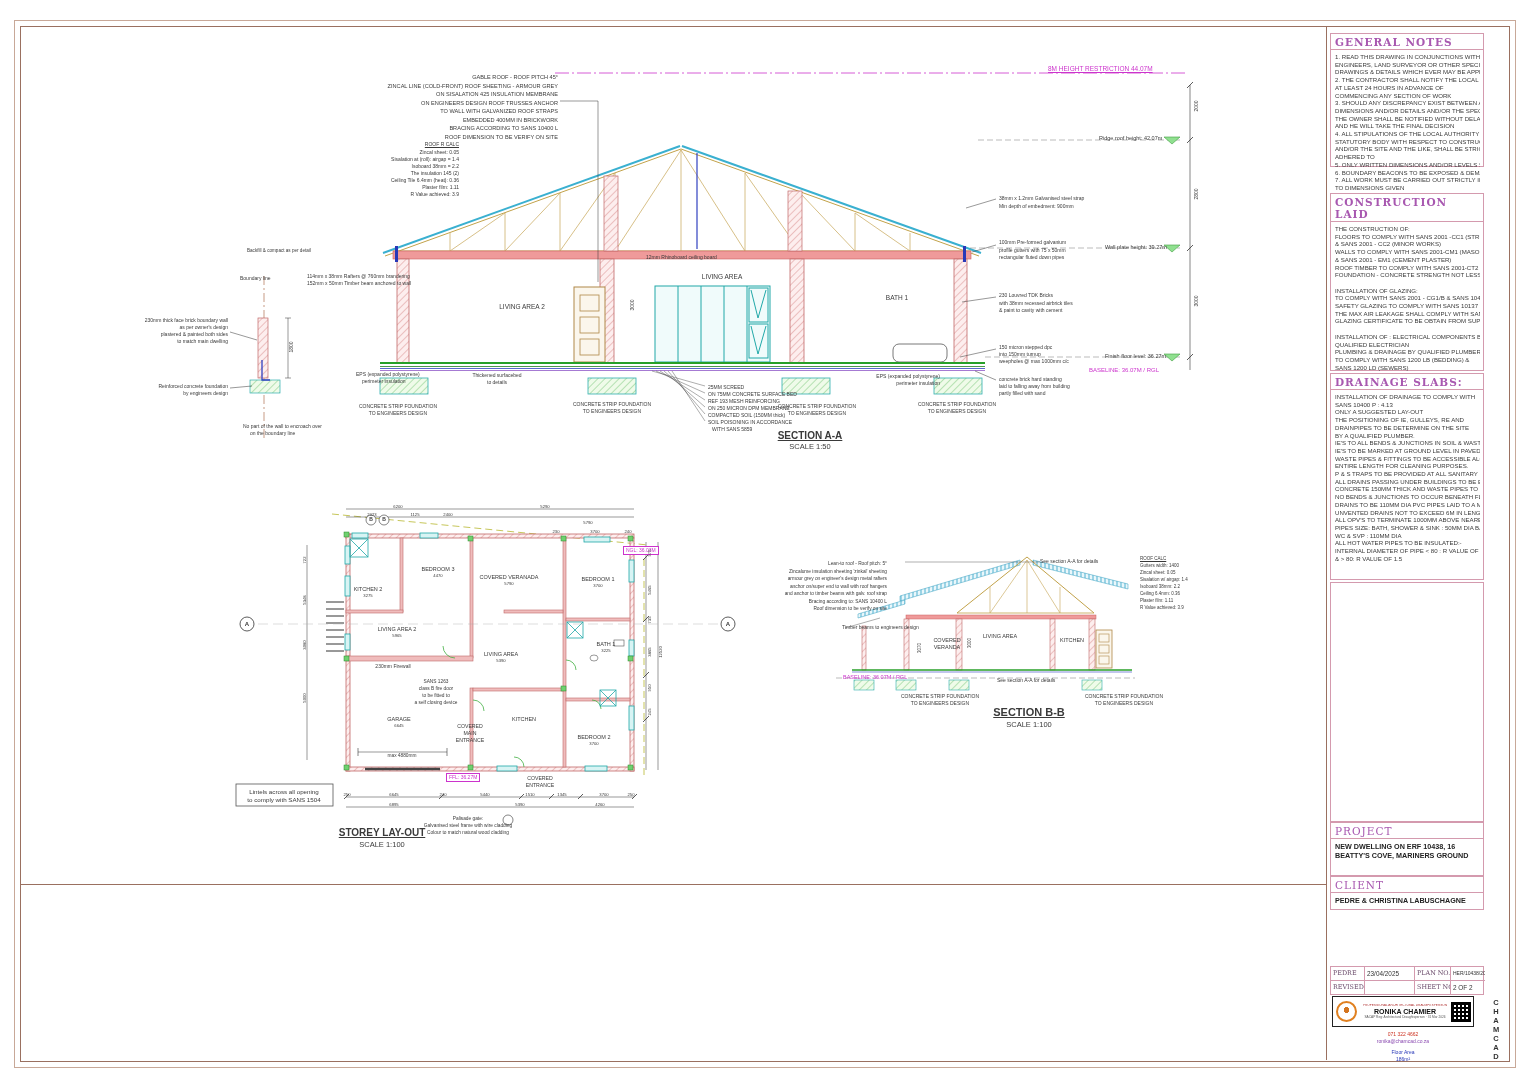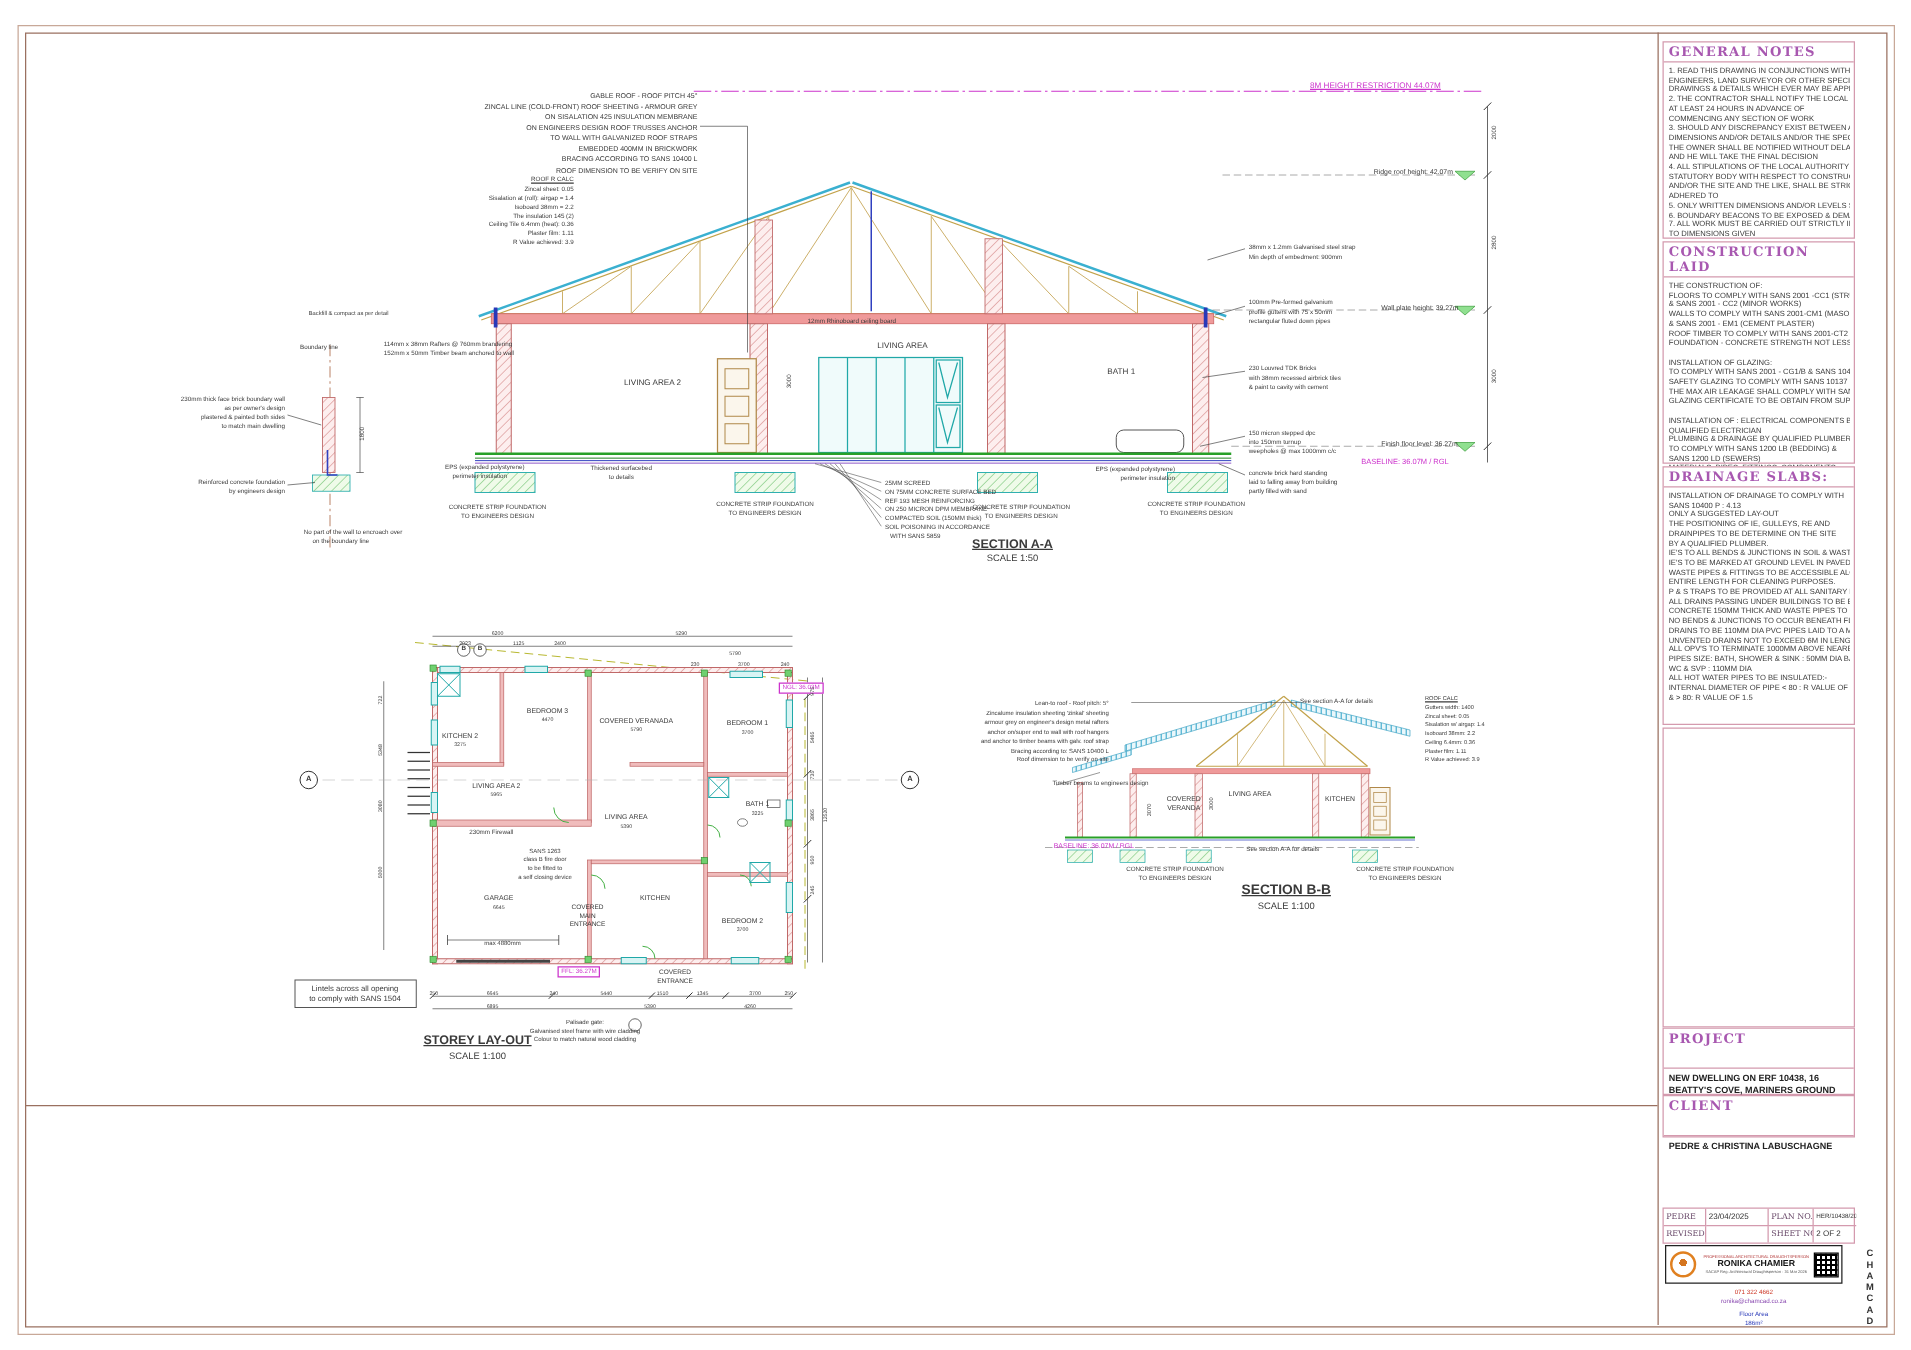--- a/index.html
+++ b/index.html
@@ -8,22 +8,22 @@
   .frame{position:absolute;pointer-events:none;}
   
   .lbl{position:absolute;font-family:"Liberation Sans",sans-serif;font-size:5px;color:#3a3a3a;
        white-space:nowrap;line-height:1;transform-origin:center center;}
   
   .notesbox{position:absolute;left:1330px;width:154px;border:1px solid #d49aae;background:#fff;box-sizing:border-box;}
   .noteshead{font-family:"DejaVu Serif",serif;font-weight:bold;color:#a858b0;font-size:10.5px;
              letter-spacing:1px;padding:2px 4px 1px 4px;border-bottom:1px solid #d49aae;}
   .notesbody{padding:3px 3px 2px 4px;}
   .nline{font-size:6.1px;line-height:7.7px;color:#3a3a3a;white-space:nowrap;overflow:hidden;}
-  .tb-head{font-family:"DejaVu Serif",serif;font-weight:bold;color:#a858b0;font-size:10.5px;
-           letter-spacing:1px;padding:2px 4px 17px 4px;border-bottom:1px solid #d49aae;}
+  .tb-head{font-family:"DejaVu Serif",serif;font-weight:normal;color:#a858b0;font-size:10.5px;
+           letter-spacing:1px;padding:2px 4px 1px 4px;border-bottom:1px solid #d49aae;}
   .tb-content{font-size:7.2px;color:#222;padding:3px 4px;line-height:9px;font-weight:bold;}
   .tb-table{position:absolute;left:1330px;width:154px;display:grid;grid-template-columns:34px 50px 36px 34px;
             border:1px solid #d49aae;box-sizing:border-box;background:#fff;}
   .tb-cell{border-right:1px solid #d49aae;border-bottom:1px solid #d49aae;font-size:6.4px;color:#333;
            padding:2px 2px;height:9px;line-height:9px;white-space:nowrap;overflow:hidden;}
   .tb-cell.lab{font-family:"DejaVu Serif",serif;color:#6a4a6a;}
   .stamp{position:absolute;left:1332px;top:996px;width:142px;}
   .stampcard{border:1px solid #222;background:#fff;display:flex;align-items:center;height:27px;padding:1px;}
   .stamplogo{width:17px;height:17px;border-radius:50%;border:2px solid #e08020;margin:0 2px;
              background:radial-gradient(circle at 50% 42%, #d4751f 0 3px, #fff 3px);flex:0 0 auto;}
@@ -521,21 +521,21 @@
       <span class="lbl" style="left: 384px; top: 517px; font-size: 5px; font-weight: 700; transform: translateX(-50%);">B</span>
       <span class="lbl" style="left: 284px; top: 789px; font-size: 6.2px; transform: translateX(-50%);">Lintels across all opening</span>
       <span class="lbl" style="left: 284px; top: 797px; font-size: 6.2px; transform: translateX(-50%);">to comply with SANS 1504</span>
       <span class="lbl" style="left: 382px; top: 828px; font-size: 10px; font-weight: 700; text-decoration: underline; transform: translateX(-50%);">STOREY LAY-OUT</span>
       <span class="lbl" style="left: 382px; top: 841px; font-size: 7.5px; transform: translateX(-50%);">SCALE 1:100</span>
       <span class="lbl" style="left: 468px; top: 817px; font-size: 4.8px; transform: translateX(-50%);">Palisade gate:</span>
       <span class="lbl" style="left: 468px; top: 824px; font-size: 4.8px; transform: translateX(-50%);">Galvanised steel frame with wire cladding</span>
       <span class="lbl" style="left: 468px; top: 831px; font-size: 4.8px; transform: translateX(-50%);">Colour to match natural wood cladding</span>
     </div>
 
-  <div class="notesbox" style="top:33px;height:158px;">
+  <div class="notesbox" style="top:33px;height:134px;">
     <div class="noteshead">GENERAL NOTES</div>
     <div class="notesbody">
         <div class="nline">1. READ THIS DRAWING IN CONJUNCTIONS WITH THE</div>
         <div class="nline">ENGINEERS, LAND SURVEYOR OR OTHER SPECIALISTS</div>
         <div class="nline">DRAWINGS &amp; DETAILS WHICH EVER MAY BE APPLICABLE</div>
         <div class="nline">2. THE CONTRACTOR SHALL NOTIFY THE LOCAL COUNCIL</div>
         <div class="nline">AT LEAST 24 HOURS IN ADVANCE OF</div>
         <div class="nline">COMMENCING ANY SECTION OF WORK</div>
         <div class="nline">3. SHOULD ANY DISCREPANCY EXIST BETWEEN ANY</div>
         <div class="nline">DIMENSIONS AND/OR DETAILS AND/OR THE SPECIFICATION</div>

